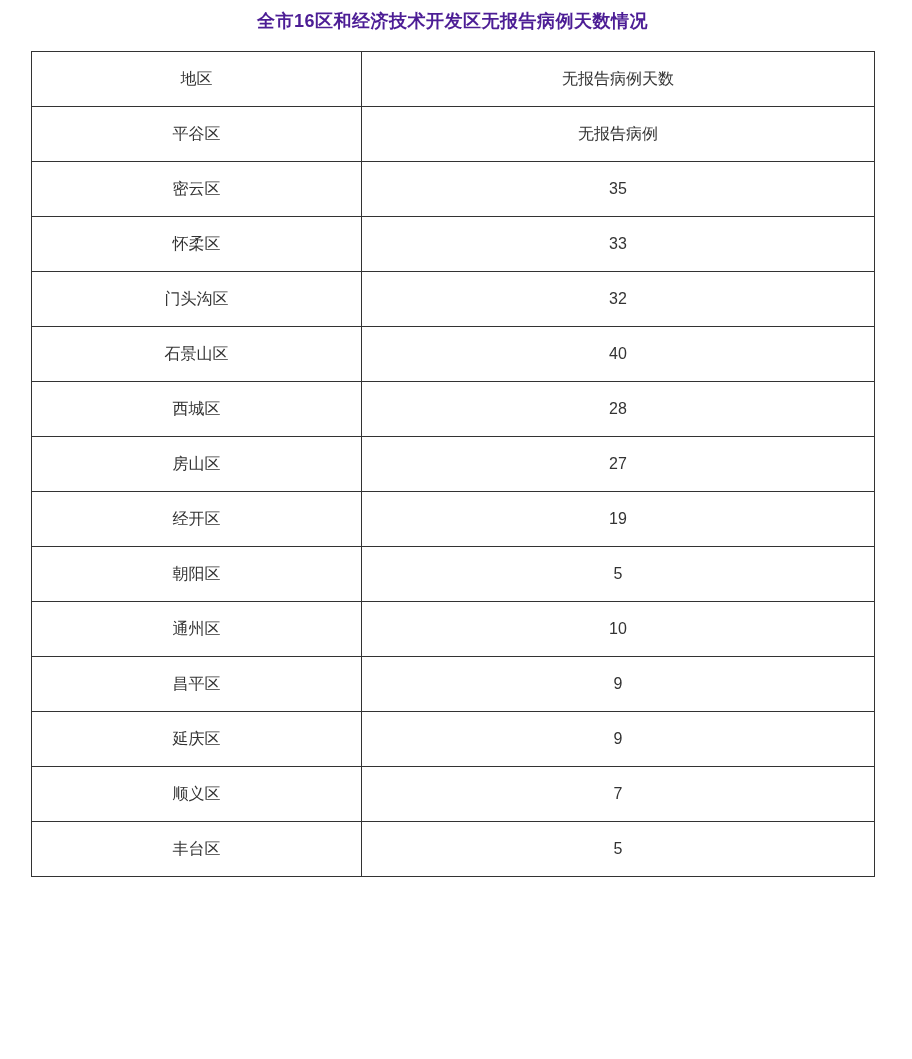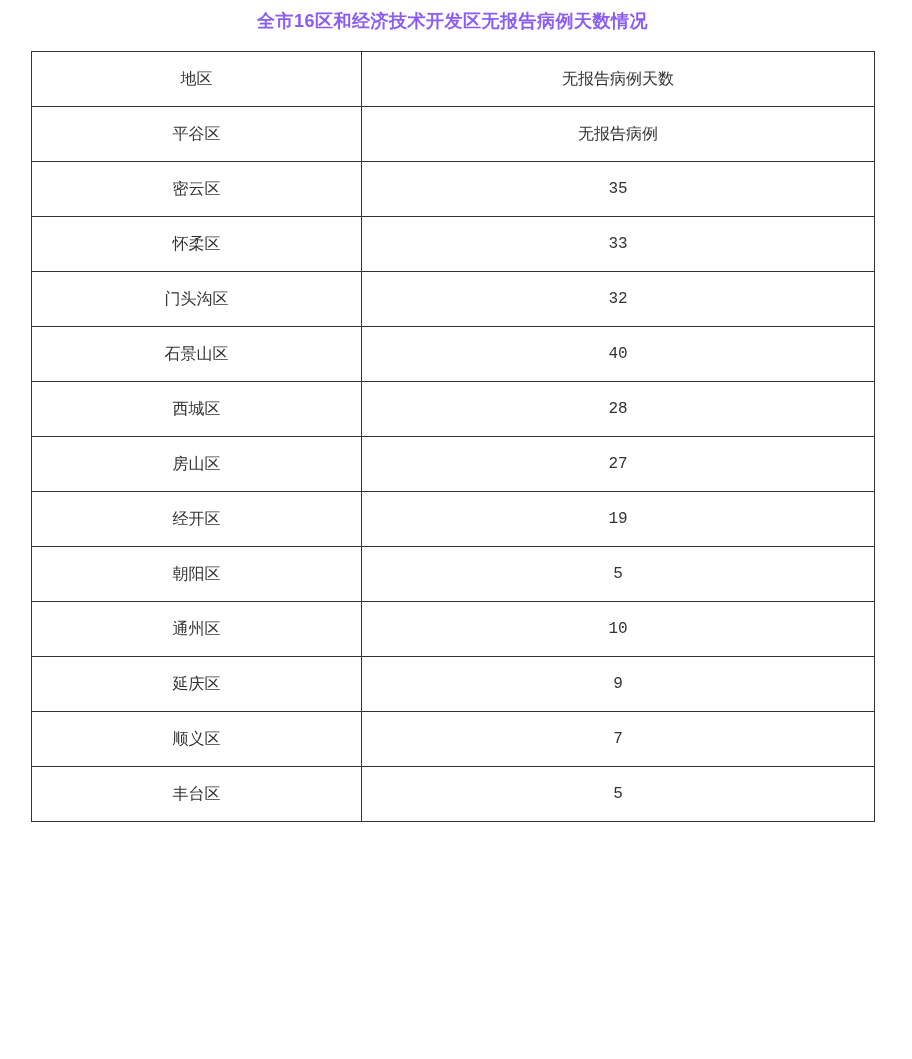--- a/index.html
+++ b/index.html
@@ -20,29 +20,28 @@
     background: #ffffff;
     box-sizing: border-box;
   }
   .title {
     width: 843px;
     margin: 10px 0 0 31px;
     text-align: center;
     font-size: 18px;
     font-weight: bold;
     line-height: 22px;
-    color: #8b5cf6;
+    color: #4c1d95;
     letter-spacing: 0.5px;
   }
   table.data-table {
     border-collapse: collapse;
     table-layout: fixed;
     width: 843px;
     margin: 19px 0 7px 31px;
-    font-family: Liberation Mono, monospace;
   }
   table.data-table col.col-district { width: 330px; }
   table.data-table col.col-days     { width: 513px; }
   table.data-table th,
   table.data-table td {
     border: 1px solid #333333;
     height: 54px;
     padding: 0;
     text-align: center;
     vertical-align: middle;
@@ -105,20 +104,24 @@
       </tr>
       <tr>
         <td>朝阳区</td>
         <td>5</td>
       </tr>
       <tr>
         <td>通州区</td>
         <td>10</td>
       </tr>
       <tr>
+        <td>昌平区</td>
+        <td>9</td>
+      </tr>
+      <tr>
         <td>延庆区</td>
         <td>9</td>
       </tr>
       <tr>
         <td>顺义区</td>
         <td>7</td>
       </tr>
       <tr>
         <td>丰台区</td>
         <td>5</td>

